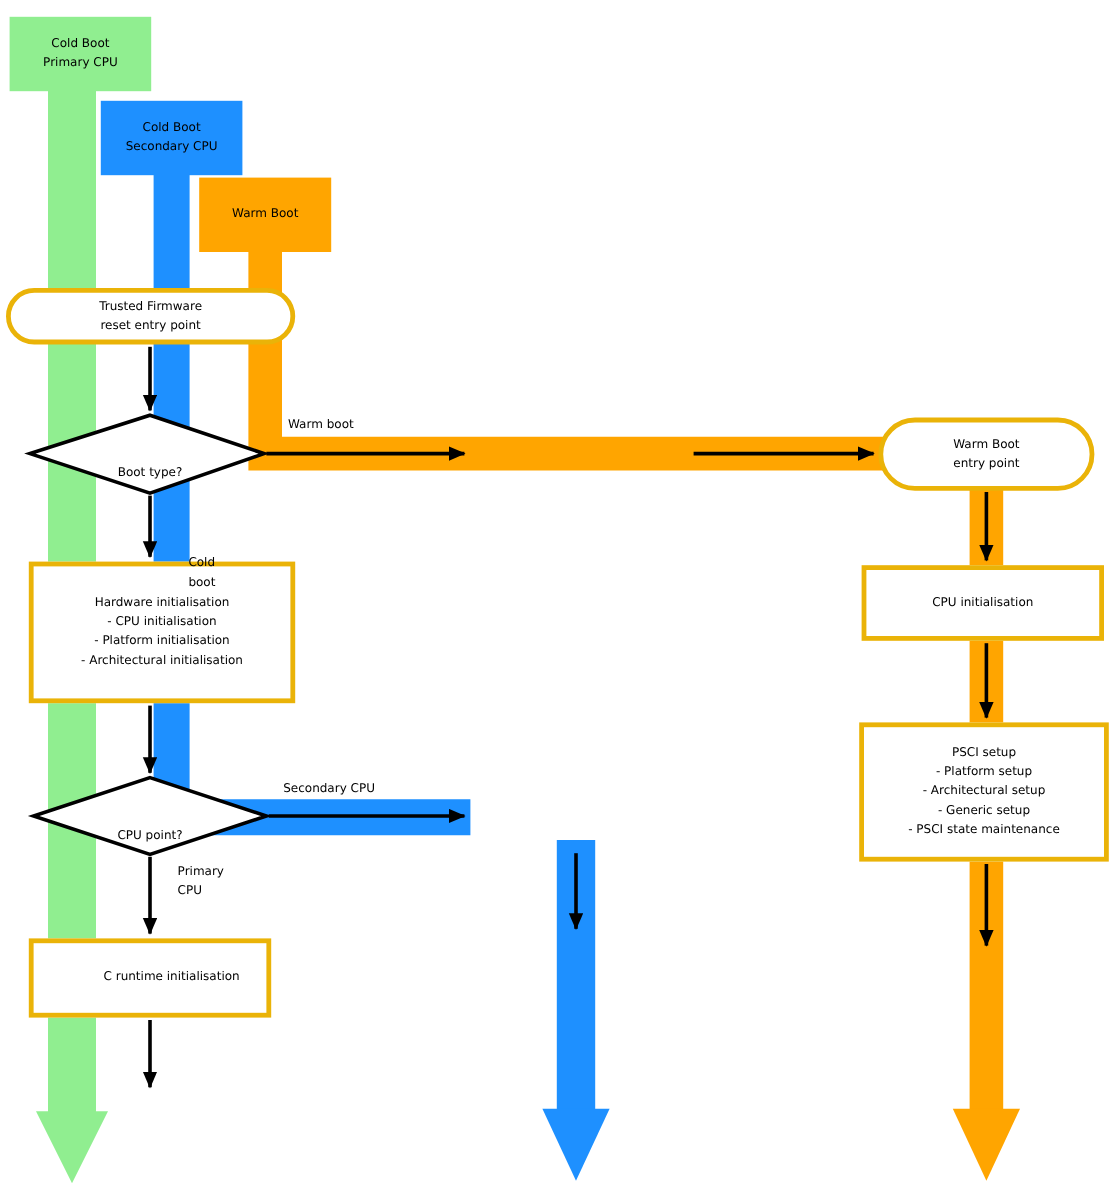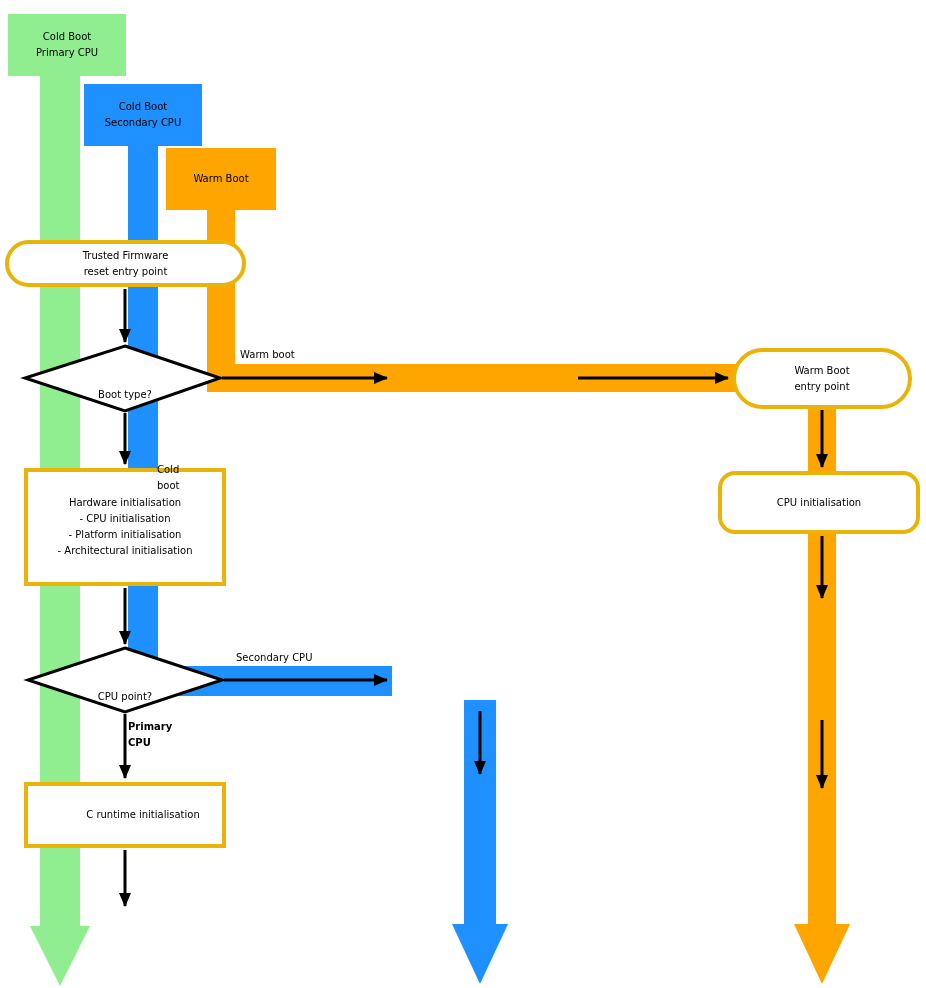--- a/index.html
+++ b/index.html
@@ -13,32 +13,32 @@
   .elabel { white-space: pre-line; z-index: 3; }
   .dlabel { text-align: center; z-index: 3; margin-top: 16px; }
 
   #legend-green  { left: 8px;   top: 14px;  width: 118px; height: 62px; }
   #legend-blue   { left: 84px;  top: 84px;  width: 118px; height: 62px; }
   #legend-orange { left: 166px; top: 148px; width: 110px; height: 62px; }
 
   #node-reset      { left: 5px;   top: 240px; width: 241px; height: 47px;  border-radius: 24px; }
   #node-jump       { left: 390px; top: 350px; width: 186px; height: 58px; }
   #node-warm-entry { left: 732px; top: 348px; width: 180px; height: 61px;  border-radius: 31px; }
-  #node-hw         { left: 24px;  top: 468px; width: 202px; height: 118px; }
-  #node-cpu-init   { left: 718px; top: 471px; width: 202px; height: 63px; border-radius: 17px; }
+  #node-hw         { left: 24px;  top: 468px; width: 222px; height: 118px; }
+  #node-cpu-init   { left: 718px; top: 471px; width: 202px; height: 63px; }
   #node-psci       { left: 716px; top: 602px; width: 208px; height: 116px; }
   #node-place      { left: 389px; top: 653px; width: 185px; height: 56px; }
   #node-crt        { left: 24px;  top: 782px; width: 202px; height: 66px; padding-left: 36px; }
 
   #lbl-boot-type { left: 45px;  top: 371px; width: 160px; }
   #lbl-cpu-type  { left: 45px;  top: 673px; width: 160px; }
   #lbl-warm      { left: 240px; top: 347px; }
   #lbl-cold      { left: 157px; top: 424px; margin-top: 38px; }
   #lbl-secondary { left: 236px; top: 650px; }
-  #lbl-primary   { left: 128px; top: 719px; font-weight: bold; }
+  #lbl-primary   { left: 148px; top: 719px; }
 </style>
 </head>
 <body>
 
 <div class="canvas">
 
   <svg width="926" height="988" viewBox="0 0 926 988">
     <defs>
       <marker id="arrow" markerUnits="userSpaceOnUse" markerWidth="16" markerHeight="14" refX="13" refY="6" orient="auto">
         <path d="M0,0 L14,6 L0,12 Z" fill="#000000"></path>
@@ -83,20 +83,25 @@
 
   <div class="node" id="node-reset">Trusted Firmware
 reset entry point</div>
   <div class="node" id="node-warm-entry">Warm Boot
 entry point</div>
   <div class="node" id="node-hw">Hardware initialisation
 - CPU initialisation
 - Platform initialisation
 - Architectural initialisation</div>
   <div class="node" id="node-cpu-init">CPU initialisation</div>
+  <div class="node" id="node-psci">PSCI setup
+- Platform setup
+- Architectural setup
+- Generic setup
+- PSCI state maintenance</div>
   <div class="node" id="node-crt">C runtime initialisation</div>
 
   <div class="dlabel" id="lbl-boot-type">Boot type?</div>
   <div class="dlabel" id="lbl-cpu-type">CPU point?</div>
 
   <div class="elabel" id="lbl-warm">Warm boot</div>
   <div class="elabel" id="lbl-cold">Cold
 boot</div>
   <div class="elabel" id="lbl-secondary">Secondary CPU</div>
   <div class="elabel" id="lbl-primary">Primary

